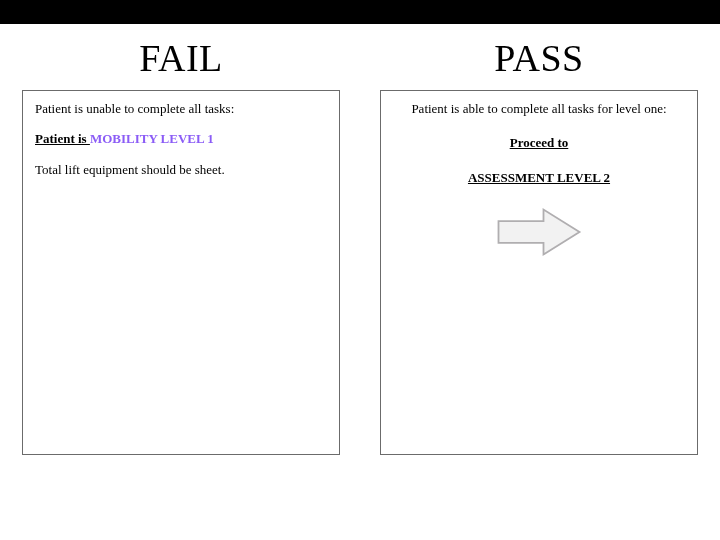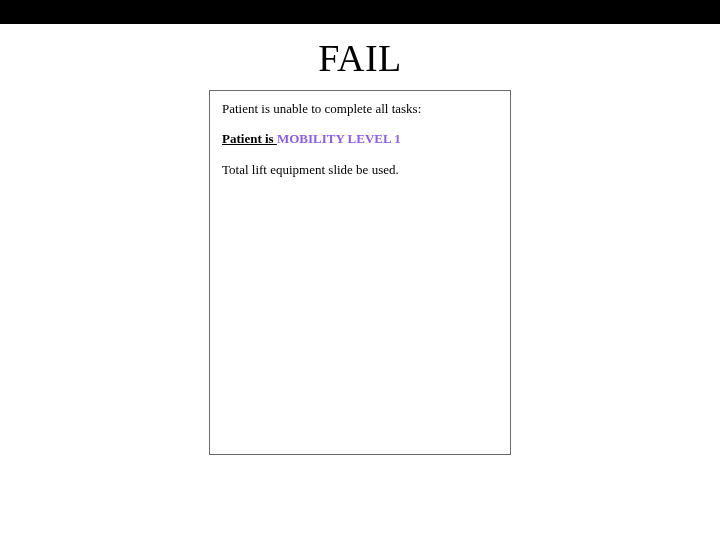--- a/index.html
+++ b/index.html
@@ -18,21 +18,21 @@
   }
   .columns {
     display: flex;
     flex-direction: row;
     justify-content: center;
     gap: 40px;
     padding: 0 22px 0 22px;
     box-sizing: border-box;
   }
   .col {
-    width: 302px;
+    width: 328px;
     display: flex;
     flex-direction: column;
     align-items: center;
   }
   .heading {
     font-size: 38px;
     font-weight: 400;
     text-align: center;
     margin: 12px 0 10px 0;
     letter-spacing: 0.5px;
@@ -84,18 +84,31 @@
 
 <div class="columns">
 
   <div class="col">
     <div class="heading">FAIL</div>
     <div class="content-box">
       <p>Patient is unable to complete all tasks:</p>
       <p>
         <span class="bold">Patient is </span><span class="red">MOBILITY LEVEL 1</span>
       </p>
-      <p>Total lift equipment slide be used.</p>
+      <p>Total lift equipment should be sheet.</p>
     </div>
   </div>
 
+  <div class="col">
+    <div class="heading">PASS</div>
+    <div class="content-box pass-box">
+      <p>Patient is able to complete all tasks for level one:</p>
+      <p class="bold">Proceed to</p>
+      <p><span class="underline">ASSESSMENT LEVEL 2</span></p>
+      <div class="arrow-wrap">
+        <svg class="arrow" viewBox="0 0 100 60">
+          <polygon points="5,18 55,18 55,5 95,30 55,55 55,42 5,42" fill="#f2f2f2" stroke="#b0aeb0" stroke-width="2" stroke-linejoin="miter"></polygon>
+        </svg>
+      </div>
+    </div>
+  </div>
 
 </div>
 
 </body></html>

